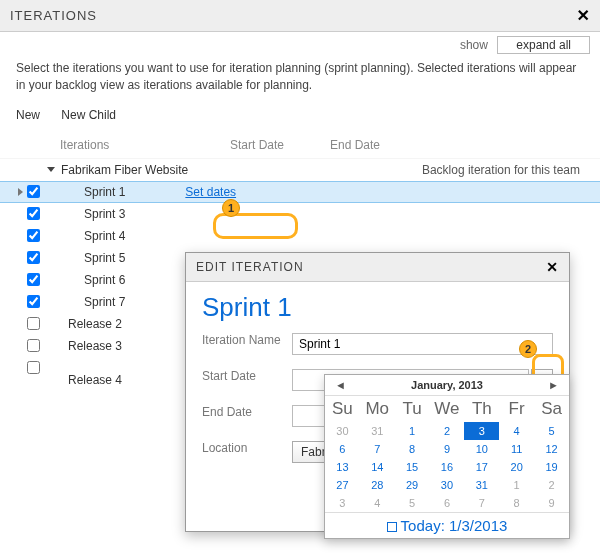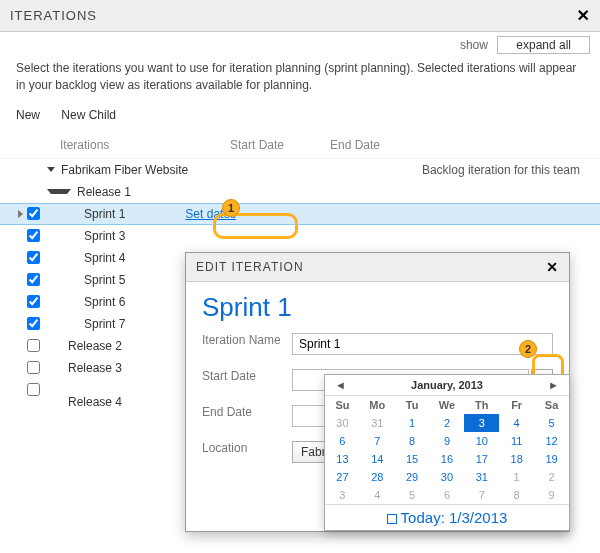--- a/index.html
+++ b/index.html
@@ -216,23 +216,23 @@
     border-bottom: 1px solid #ddd;
   }
   .picker-title { font-weight: bold; color: #333; }
   .picker-nav { cursor: pointer; color: #555; padding: 0 4px; }
   table.cal {
     width: 100%;
     border-collapse: collapse;
   }
   table.cal th {
     color: #666;
-    font-weight: bold;
+    font-weight: normal;
     padding: 3px 0;
-    font-size: 11px;
+    font-size: 17px;
   }
   table.cal td {
     text-align: center;
     padding: 3px 0;
     color: #0b6cd6;
     cursor: pointer;
     font-size: 11px;
     width: 14.28%;
   }
   table.cal td.other { color: #aaa; }
@@ -292,25 +292,20 @@
     <div class="col-end">End Date</div>
   </div>
 
   <div class="row">
     <span class="cb-placeholder"></span>
     <span class="arrow-down indent0"></span>
     <span class="label">Fabrikam Fiber Website</span>
     <span class="backlog-note">Backlog iteration for this team</span>
   </div>
 
-  <div class="row">
-    <span class="cb-placeholder"></span>
-    <span class="arrow-down indent1"></span>
-    <span class="label">Release 1</span>
-  </div>
 
   <div id="sprints-container">
       <div class="row selected">
         <span class="row-caret"></span>
         <input type="checkbox" checked="" style="">
         <span class="label indent2">Sprint 1</span>
         <a href="#" class="setdates">Set dates</a>
       </div>
       <div class="row">
         <span style="display:inline-block;width:9px;"></span>
@@ -442,21 +437,21 @@
           <td>10</td>
           <td>11</td>
           <td>12</td>
         </tr>
         <tr>
           <td>13</td>
           <td>14</td>
           <td>15</td>
           <td>16</td>
           <td>17</td>
-          <td>18</td>
+          <td>20</td>
           <td>19</td>
         </tr>
         <tr>
           <td>27</td>
           <td>28</td>
           <td>29</td>
           <td>30</td>
           <td>31</td>
           <td class="other">1</td>
           <td class="other">2</td>

